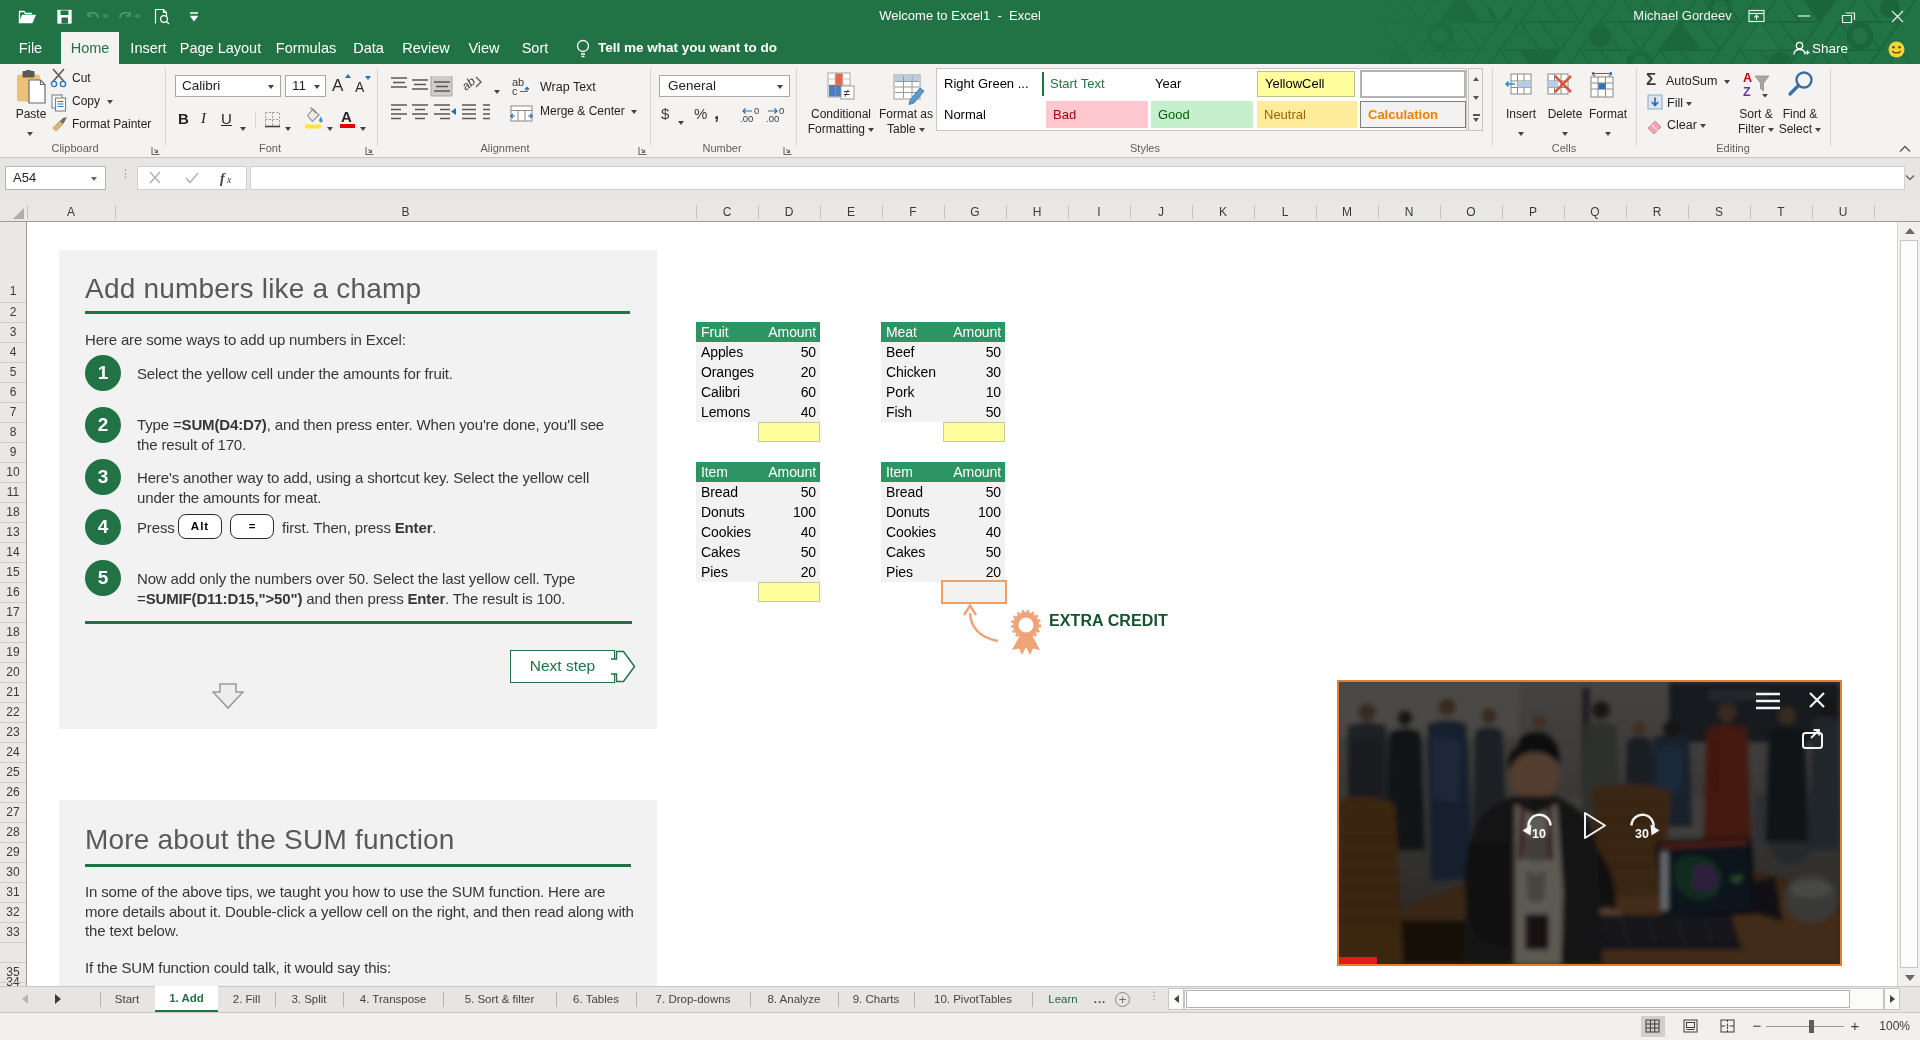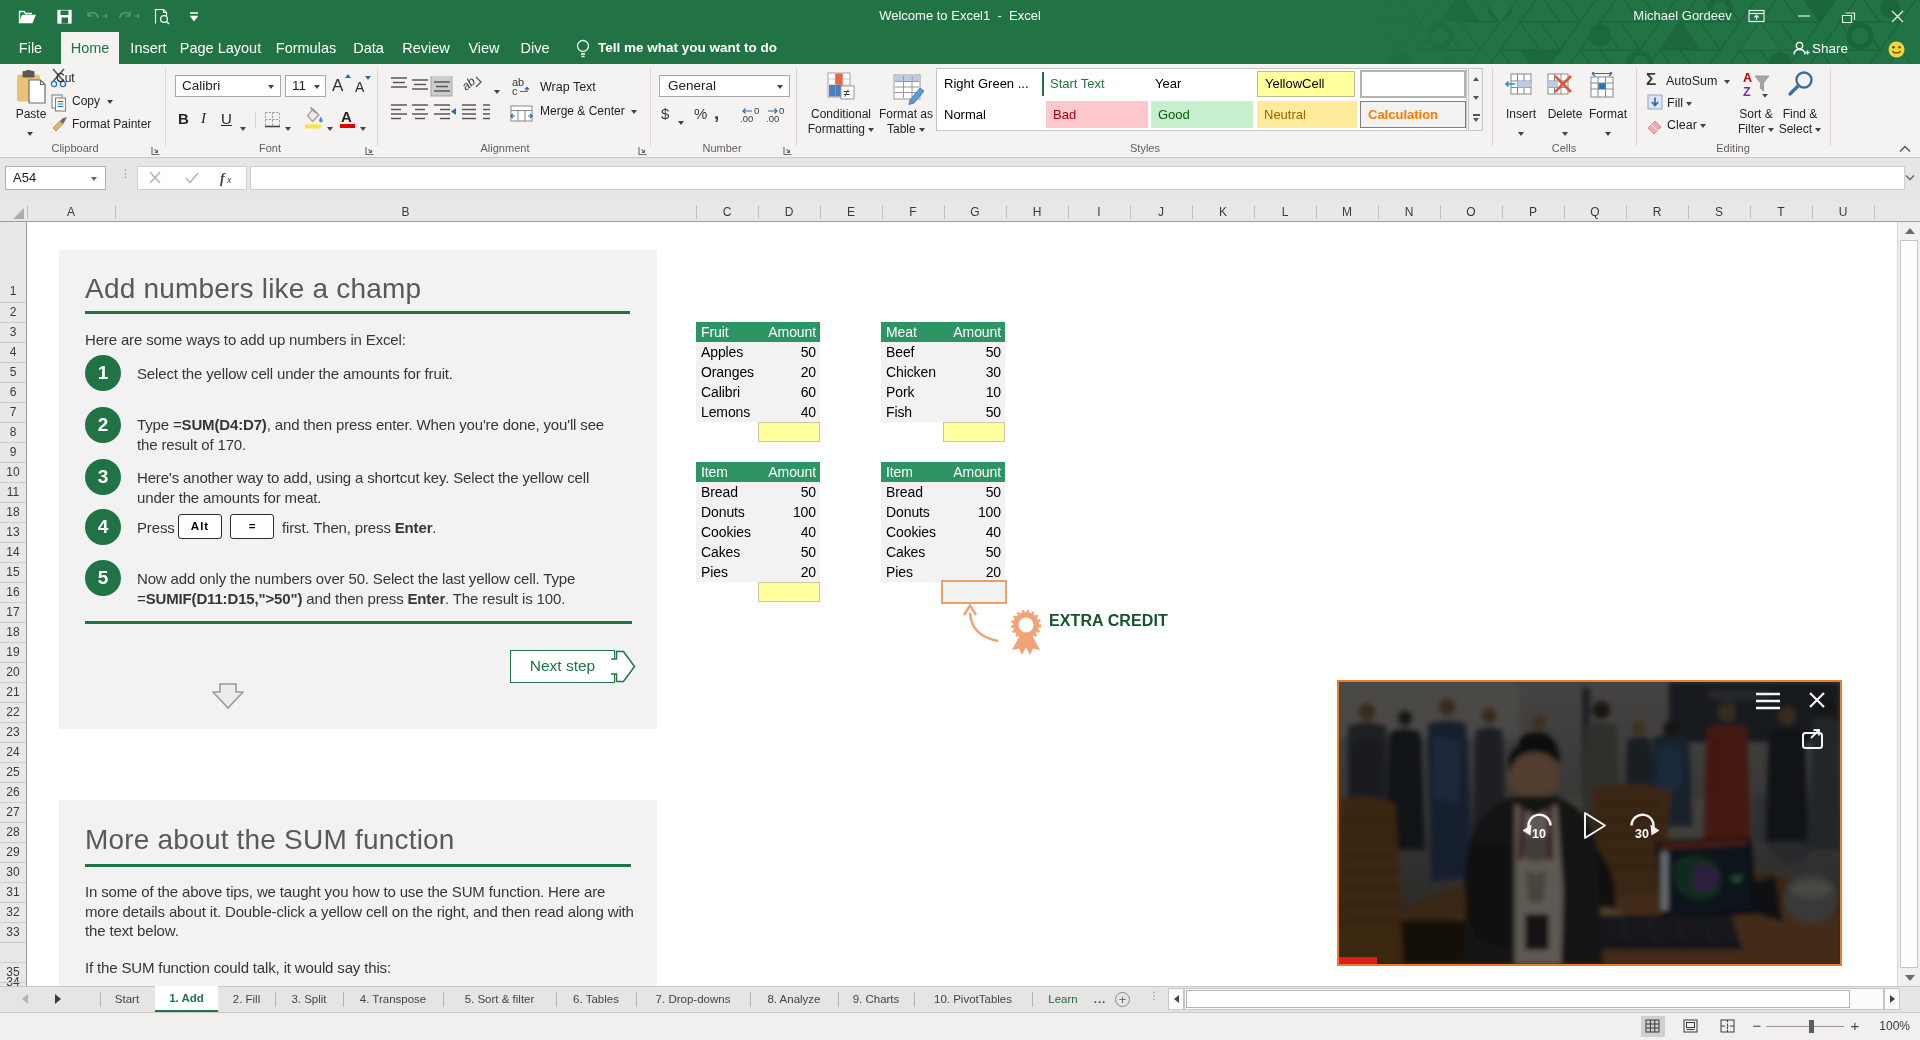--- a/index.html
+++ b/index.html
@@ -30,21 +30,21 @@
 #rowheads { left:0; top:222px; width:27px; height:764px; background:#e9e8e7; border-right:1px solid #9f9d9b; }
 .rh { position:absolute; left:0; width:26px; font-size:12px; color:#3b3a39; text-align:center; }
 .rhsep { position:absolute; left:0; width:26px; height:1px; background:#cfcdcb; }
 #sheet { left:27px; top:222px; width:1870px; height:764px; background:#fff; overflow:hidden; }
 
 .card { position:absolute; background:#f2f2f2; }
 .h1 { position:absolute; font-size:28px; font-weight:300; color:#595959; letter-spacing:0.2px; white-space:nowrap; }
 .rule { position:absolute; height:3px; background:#217346; }
 .body15 { position:absolute; font-size:15px; color:#363636; white-space:nowrap; letter-spacing:-0.15px; }
 .stepc { position:absolute; width:36px; height:36px; border-radius:50%; background:#217346; color:#fff; font-size:19px; font-weight:bold; text-align:center; line-height:36px; }
-.key { display:inline-block; border:1.6px solid #2b2b2b; border-radius:3px; background:#fff; font-family:"Liberation Sans",sans-serif; font-weight:bold; font-size:11.5px; text-align:center; }
+.key { display:inline-block; border:1.6px solid #2b2b2b; border-radius:8px; background:#fff; font-family:"Liberation Sans",sans-serif; font-weight:bold; font-size:11.5px; text-align:center; }
 
 .thead { position:absolute; background:#2d9464; color:#fff; font-size:14px; letter-spacing:-0.1px; }
 .trow { position:absolute; background:#f2f2f2; color:#000; font-size:14px; letter-spacing:-0.1px; }
 .ycell { position:absolute; background:#ffff9e; border:1px solid #c9c9a1; }
 
 #tabbar { left:0; top:986px; width:1920px; height:26px; background:#e7e5e3; border-top:1px solid #c9c7c5; }
 .stab { position:absolute; top:987px; height:25px; line-height:25px; font-size:11.5px; color:#444; text-align:center; }
 .stsep { position:absolute; top:992px; height:15px; width:1px; background:#b5b3b1; }
 
 #statusbar { left:0; top:1012px; width:1920px; height:28px; background:#f1f0ef; border-top:1px solid #cbc9c7; }
@@ -186,21 +186,21 @@
   </svg>
   <div id="ribbontabs" class="abs"></div>
   <div class="rtab" style="left:14px;width:33px;">File</div>
   <div id="hometab">Home</div>
   <div class="rtab" style="left:127px;width:43px;">Insert</div>
   <div class="rtab" style="left:177px;width:87px;">Page Layout</div>
   <div class="rtab" style="left:272px;width:68px;">Formulas</div>
   <div class="rtab" style="left:350px;width:37px;">Data</div>
   <div class="rtab" style="left:399px;width:54px;">Review</div>
   <div class="rtab" style="left:464px;width:40px;">View</div>
-  <div class="rtab" style="left:516px;width:38px;">Dive</div>
+  <div class="rtab" style="left:516px;width:38px;">Sort</div>
   <svg class="abs" style="left:574px;top:38px" width="18" height="21" viewBox="0 0 18 21">
     <g stroke="#fff" fill="none" stroke-width="1.3">
       <circle cx="9" cy="8" r="5.5"></circle>
         <path d="M7 16 L11 16 M7.5 18.5 L10.5 18.5"></path>
     </g>
   </svg>
   <div class="rtab" style="left:598px;width:220px;font-weight:bold;text-align:left;font-size:13.5px;">Tell me what you want to do</div>
   <div id="ribbon" class="abs"></div>
   <div class="rsep" style="left:165px"></div>
   <div class="rsep" style="left:377px"></div>
@@ -249,21 +249,21 @@
     <g stroke="#7a8288" fill="#fff" stroke-width="1.1">
       <rect x="2" y="27" width="10" height="13"></rect>
         <rect x="5.5" y="30" width="10" height="13"></rect>
       <path d="M7.5 33.5 l6 0 M7.5 36 l6 0 M7.5 38.5 l6 0" stroke="#2e75b6"></path>
     </g>
     <g>
       <path d="M3 60 l7 -7 l3 3 l-7 7 Z" fill="#deb66e" stroke="#b08d4f" stroke-width="0.8"></path>
       <path d="M10 53 l3 -3 l4 -1 l-2 4 l-2 3 Z" fill="#6d6d6d"></path>
     </g>
   </svg>
-  <div class="rbtn-label" style="left:56px;top:71px;text-align:left;">Cut</div>
+  <div class="rbtn-label" style="left:72px;top:71px;text-align:left;">Cut</div>
   <div class="rbtn-label" style="left:72px;top:94px;text-align:left;">Copy&nbsp;&nbsp;<span class="caret"></span></div>
   <div class="rbtn-label" style="left:72px;top:117px;text-align:left;">Format Painter</div>
 
   <div class="abs" style="left:175px;top:75px;width:106px;height:22px;background:#fff;border:1px solid #aaa8a6;font-size:13.5px;color:#222;line-height:20px;padding-left:6px;">Calibri<span class="caret" style="position:absolute;right:6px;top:9px;"></span></div>
   <div class="abs" style="left:285px;top:75px;width:41px;height:22px;background:#fff;border:1px solid #aaa8a6;font-size:13.5px;color:#222;line-height:20px;padding-left:6px;">11<span class="caret" style="position:absolute;right:5px;top:9px;"></span></div>
   <div class="abs" style="left:332px;top:76px;font-size:17px;color:#2b2b2b;">A<span style="position:absolute;left:13px;top:-2px;width:0;height:0;border-left:3.5px solid transparent;border-right:3.5px solid transparent;border-bottom:4px solid #2b6cb5;"></span></div>
   <div class="abs" style="left:355px;top:79px;font-size:14px;color:#2b2b2b;">A<span style="position:absolute;left:10px;top:-3px;width:0;height:0;border-left:3.5px solid transparent;border-right:3.5px solid transparent;border-top:4px solid #2b6cb5;"></span></div>
   <div class="abs" style="left:178px;top:110px;width:14px;font-size:15px;font-weight:bold;color:#252423;">B</div>
   <div class="abs" style="left:201px;top:110px;width:14px;font-size:15px;font-style:italic;font-family:'Liberation Serif',serif;color:#252423;">I</div>
   <div class="abs" style="left:221px;top:110px;width:14px;font-size:15px;text-decoration:underline;color:#252423;">U</div>

